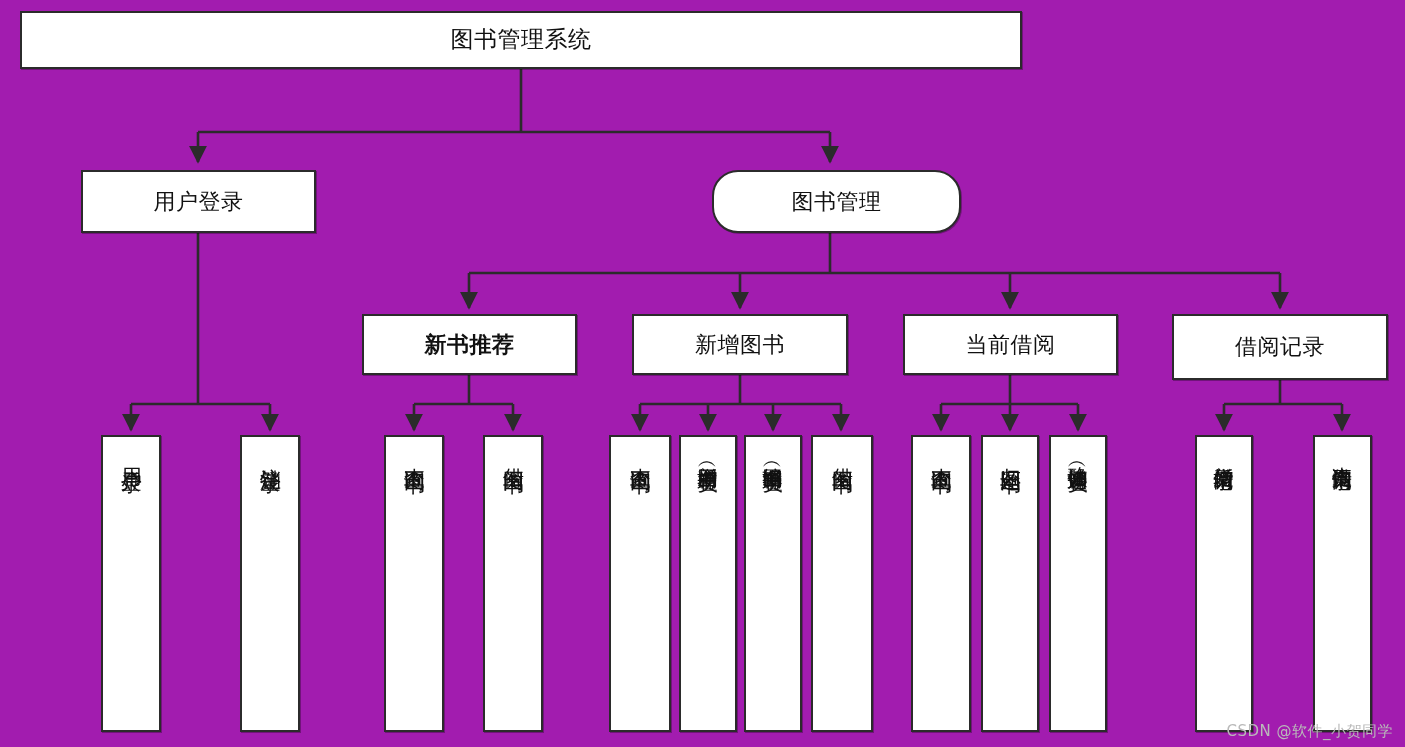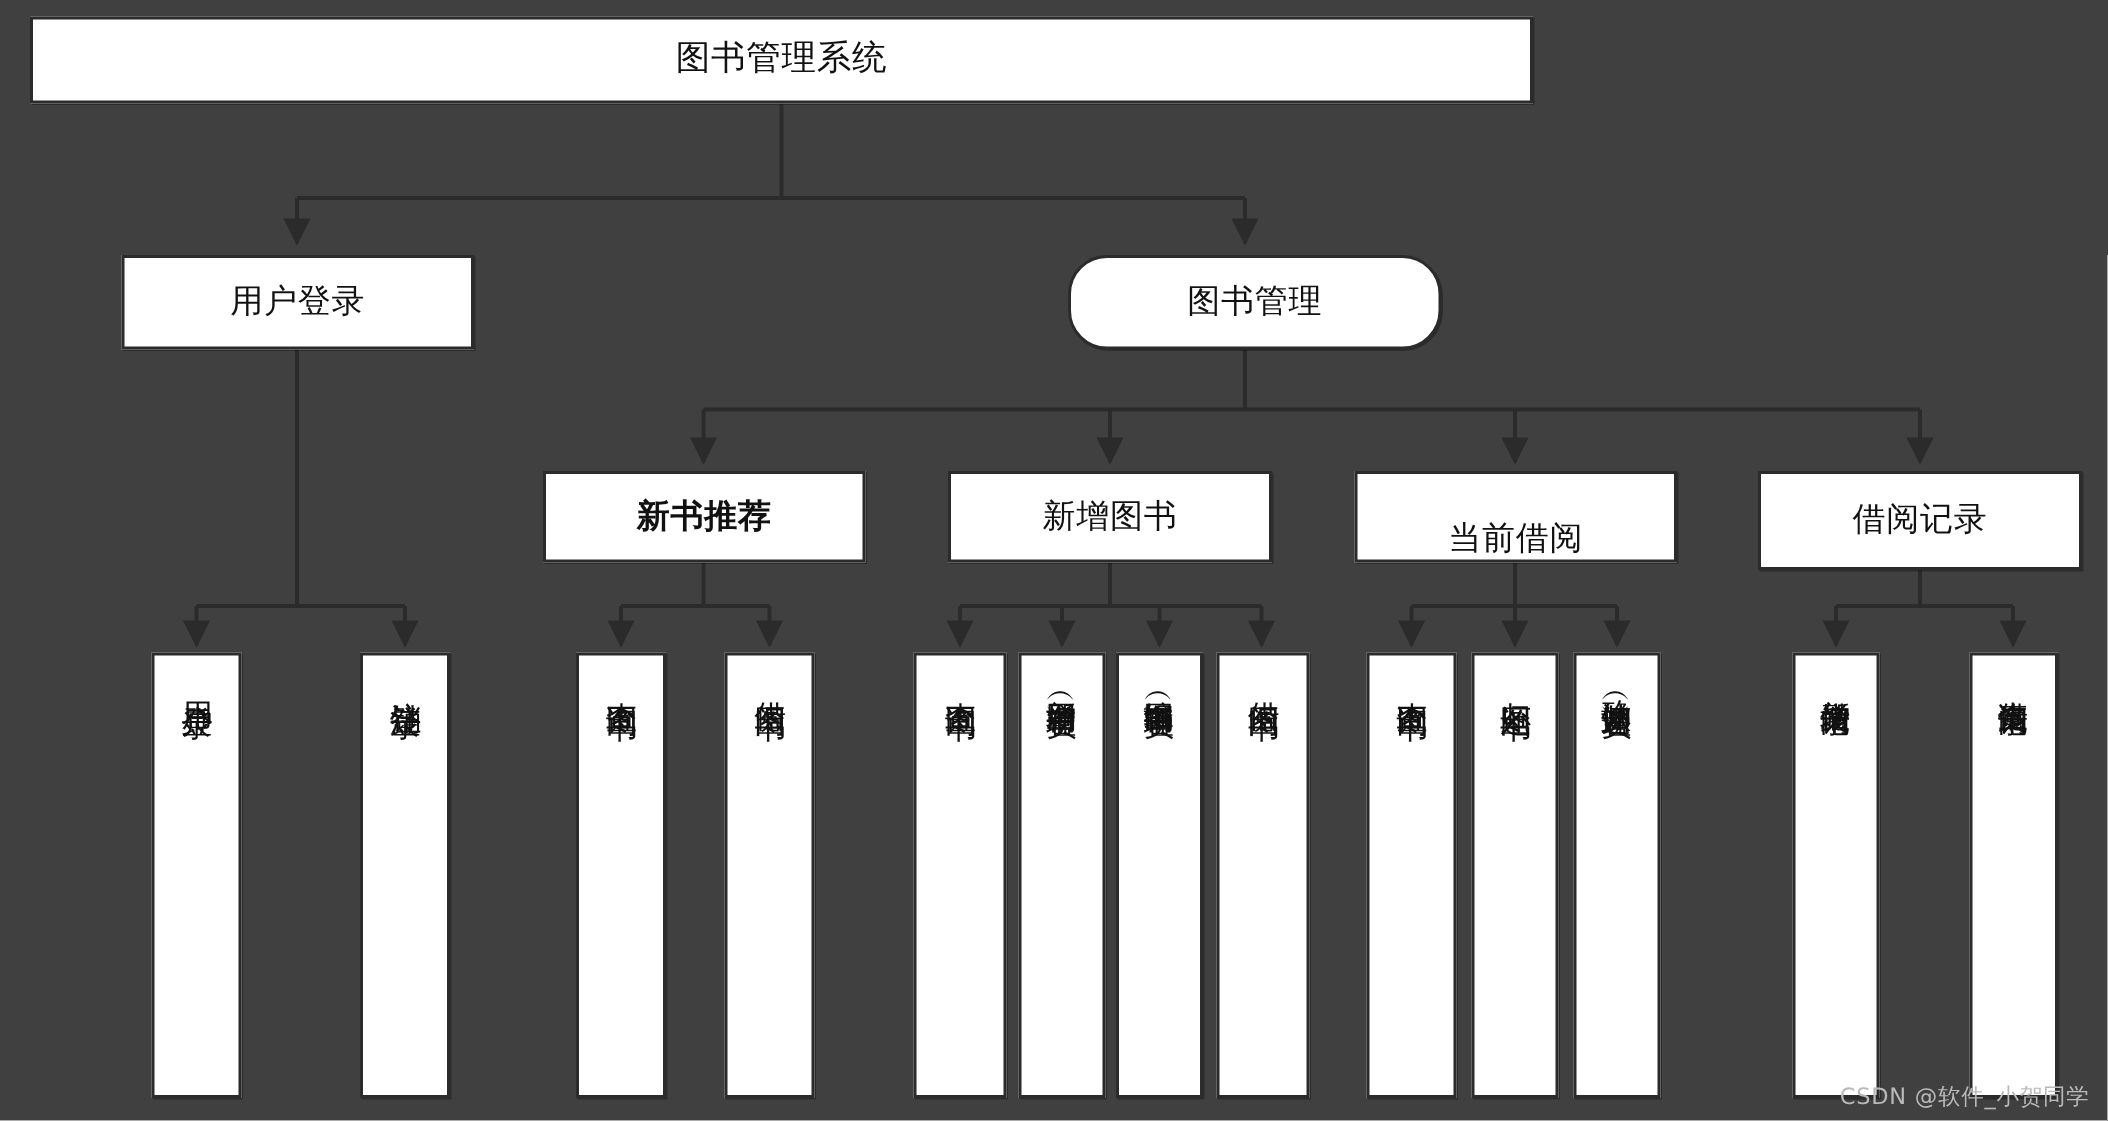--- a/index.html
+++ b/index.html
@@ -7,21 +7,21 @@
     padding: 0;
     background: #ffffff;
   }
   body {
     font-family: "DejaVu Sans", "Liberation Sans", sans-serif;
   }
   #canvas {
     position: relative;
     width: 1405px;
     height: 747px;
-    background: #404040;
+    background: #a21caf;
     overflow: hidden;
   }
   svg#edges {
     position: absolute;
     left: 0;
     top: 0;
     width: 1405px;
     height: 747px;
     pointer-events: none;
   }
@@ -144,21 +144,21 @@
   <div class="node h" style="left:712px; top:170px; width:249px; height:63px;border-radius:26px;">
     <span class="lbl">图书管理</span>
   </div>
 
   <div class="node h" style="left:362px; top:314px; width:215px; height:61px;font-weight:bold;">
     <span class="lbl">新书推荐</span>
   </div>
   <div class="node h" style="left:632px; top:314px; width:216px; height:61px;">
     <span class="lbl">新增图书</span>
   </div>
-  <div class="node h" style="left:903px; top:314px; width:215px; height:61px;align-items:flex-end;">
+  <div class="node h" style="left:903px; top:314px; width:215px; height:61px;">
     <span class="lbl">当前借阅</span>
   </div>
   <div class="node h" style="left:1172px; top:314px; width:216px; height:66px;">
     <span class="lbl">借阅记录</span>
   </div>
 
   <div class="node v" style="left:101px; top:435px; width:60px; height:297px;">
     <span class="lbl">用户登录</span>
   </div>
   <div class="node v" style="left:240px; top:435px; width:60px; height:297px;">

